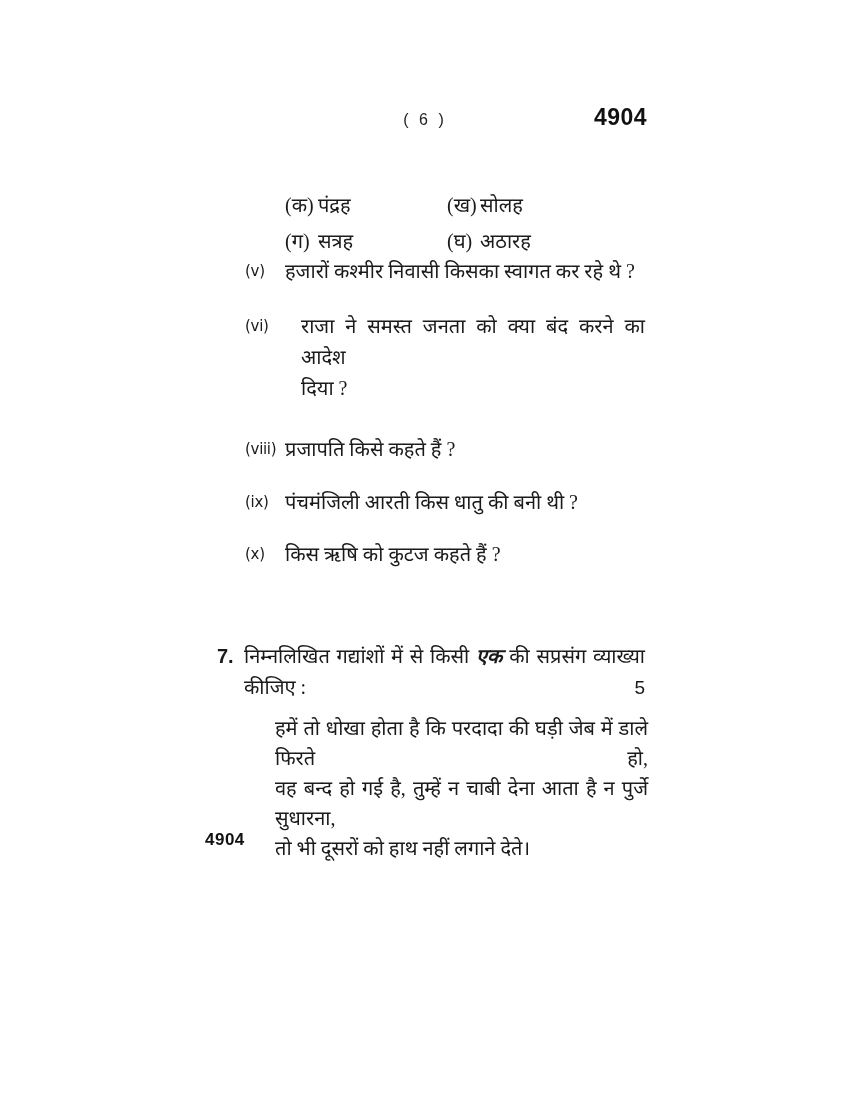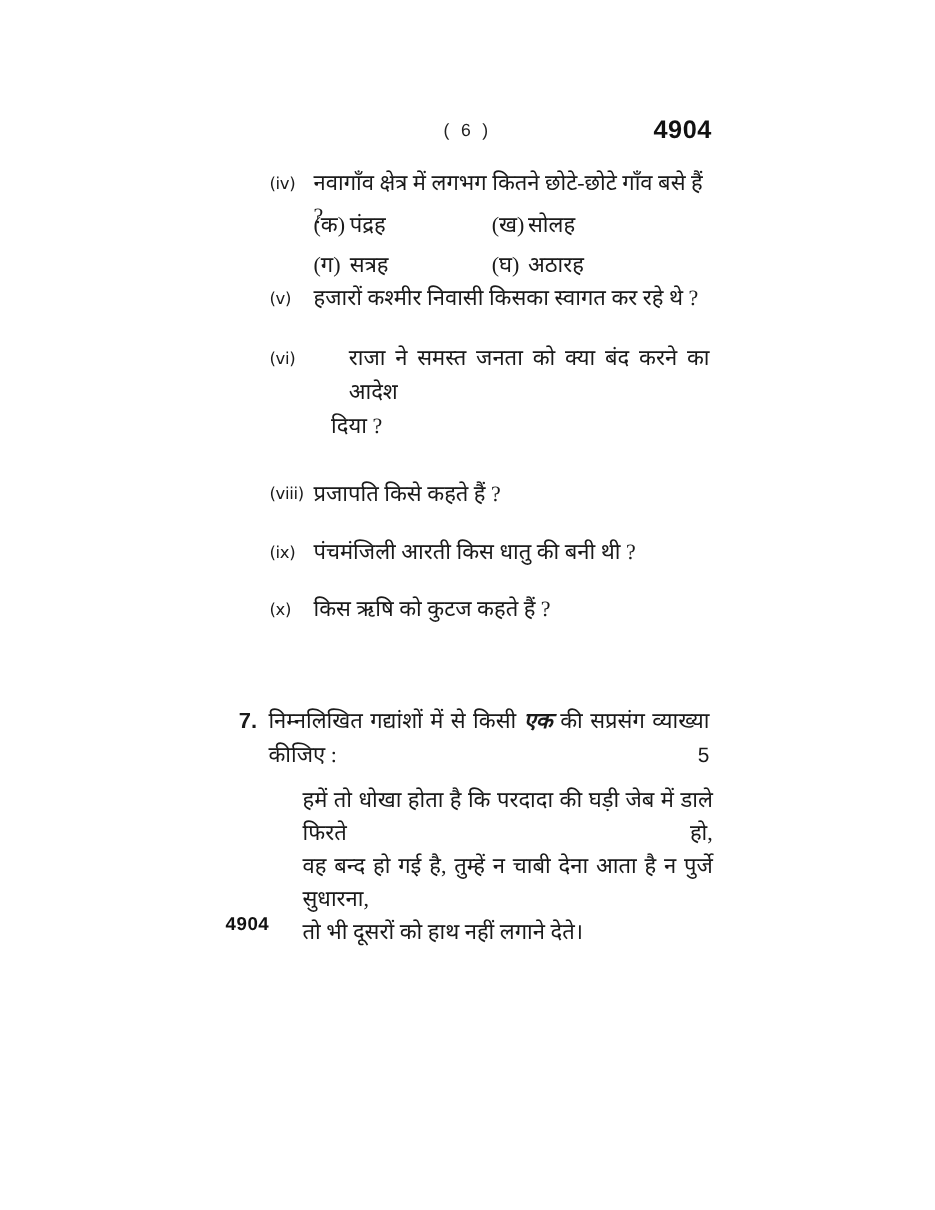--- a/index.html
+++ b/index.html
@@ -54,21 +54,20 @@
     font-size: 15px;
     line-height: 30px;
     letter-spacing: -0.3px;
     white-space: nowrap;
   }
   .subq .txt { flex: 1; }
   .subq .txt .jline {
     text-align: justify;
     text-align-last: justify;
     line-height: 31px;
-    margin-left: 16px;
   }
   .subq .txt .nline { line-height: 31px; }
   
   .opt-row {
     position: absolute;
     left: 285px;
     width: 360px;
     display: flex;
     font-size: 20px;
     line-height: 30px;
@@ -146,24 +145,20 @@
   }
 </style>
 </head>
 <body>
 
 <div class="page">
 
   <div class="page-num">( 6 )</div>
   <div class="code-top">4904</div>
 
-  <div class="subq" style="top:152px;">
-    <span class="lbl">(iv)</span>
-    <span class="txt">नवागाँव क्षेत्र में लगभग कितने छोटे-छोटे गाँव बसे हैं ?</span>
-  </div>
 
   <div class="opt-row" style="top:190px;">
     <span class="opt opt-a">
       <span class="olbl">(क)</span>
       <span>पंद्रह</span>
     </span>
     <span class="opt opt-b">
       <span class="olbl">(ख)</span>
       <span>सोलह</span>
     </span>

